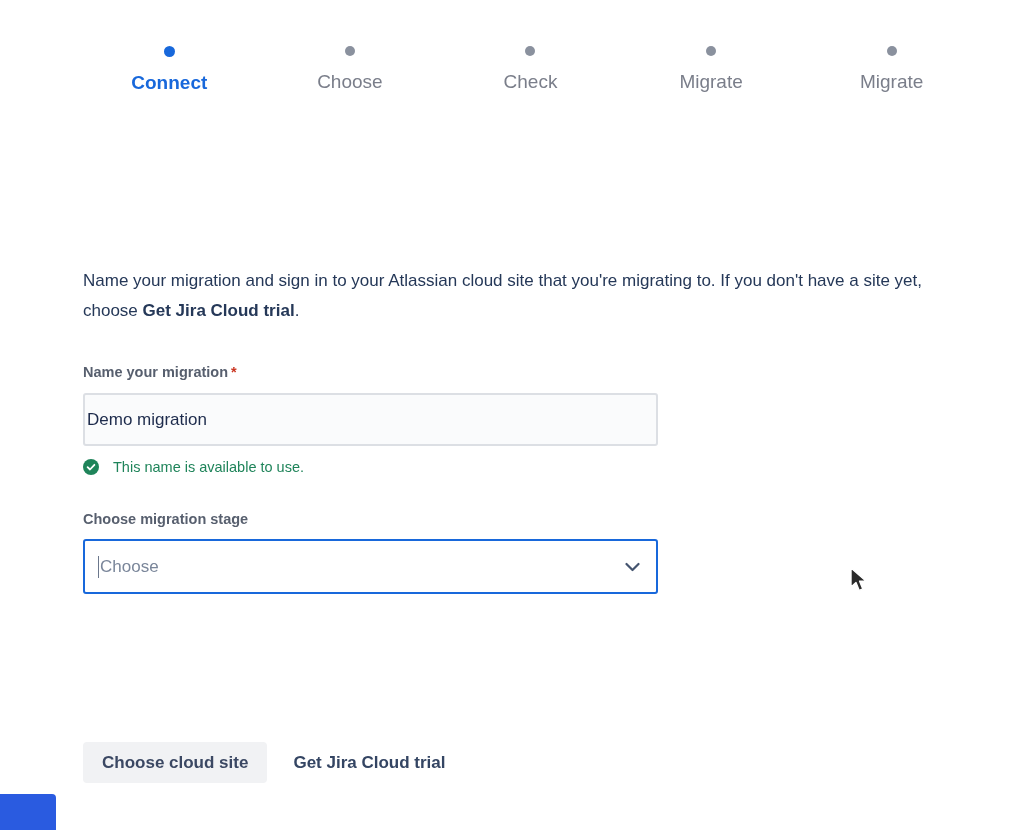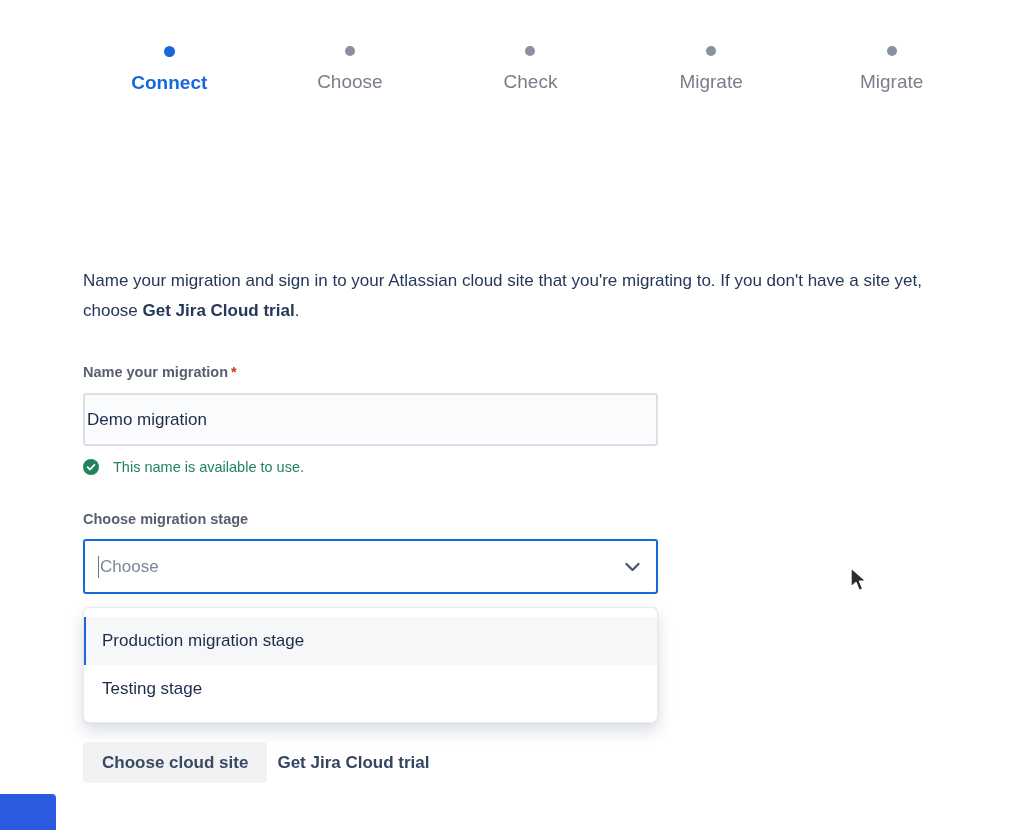--- a/index.html
+++ b/index.html
@@ -155,21 +155,21 @@
     padding-left: 16px;
   }
 
   
   .actions {
     position: absolute;
     left: 83px;
     top: 742px;
     display: flex;
     align-items: center;
-    gap: 10px;
+    gap: 26px;
   }
   .btn-secondary {
     background: #f1f2f4;
     border: none;
     border-radius: 4px;
     height: 41px;
     padding: 0 19px;
     font-family: "Liberation Sans", sans-serif;
     font-size: 17px;
     font-weight: 700;
@@ -248,24 +248,20 @@
   <div class="field-label" style="top: 511px;">Choose migration stage</div>
 
   <div class="stage-select">
     <span class="caret-bar"></span>
     <span class="placeholder">Choose</span>
     <svg width="15" height="10" viewBox="0 0 15 10">
       <path d="M1.5 2 L7.5 8 L13.5 2" fill="none" stroke="#44546f" stroke-width="2.2" stroke-linecap="round" stroke-linejoin="round"></path>
     </svg>
   </div>
 
-  <div class="dropdown-menu">
-    <div class="dropdown-option highlighted">Production migration stage</div>
-    <div class="dropdown-option">Testing stage</div>
-  </div>
 
   <div class="actions">
     <button class="btn-secondary">Choose cloud site</button>
     <button class="btn-link">Get Jira Cloud trial</button>
   </div>
 
   <div class="partial-blue-button"></div>
 
   <svg class="mouse-cursor" width="22" height="28" viewBox="0 0 22 28">
     <path d="M3 2 L3 21 L8 16.6 L11.2 24.4 L14.8 22.9 L11.6 15.2 L18.2 15.2 Z" fill="#2b2b2b" stroke="#ffffff" stroke-width="1.4" stroke-linejoin="round"></path>

